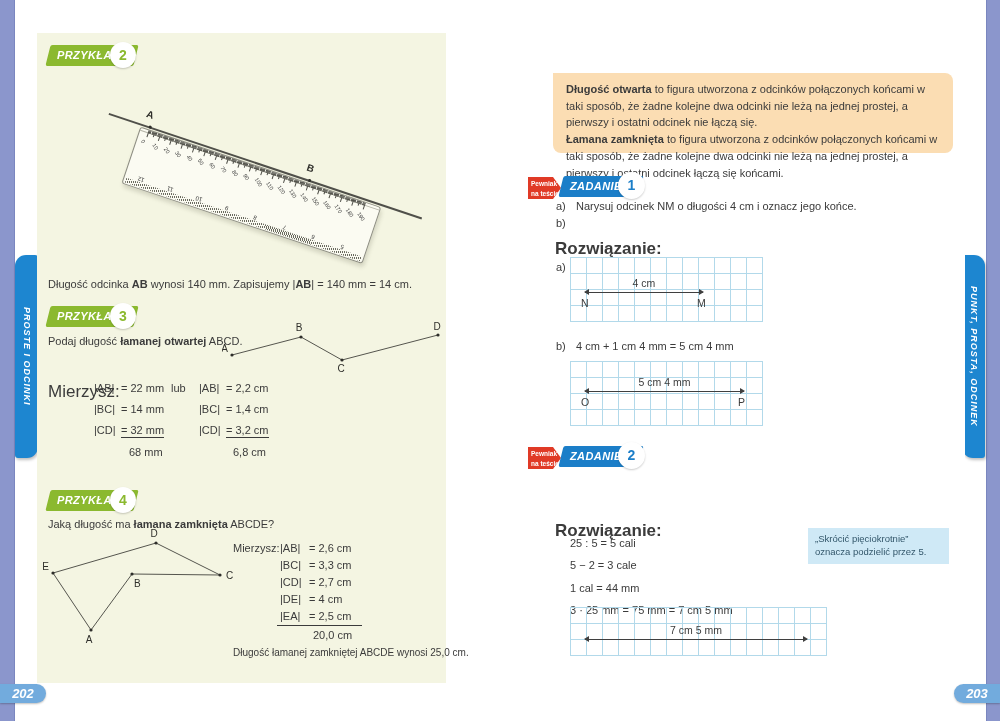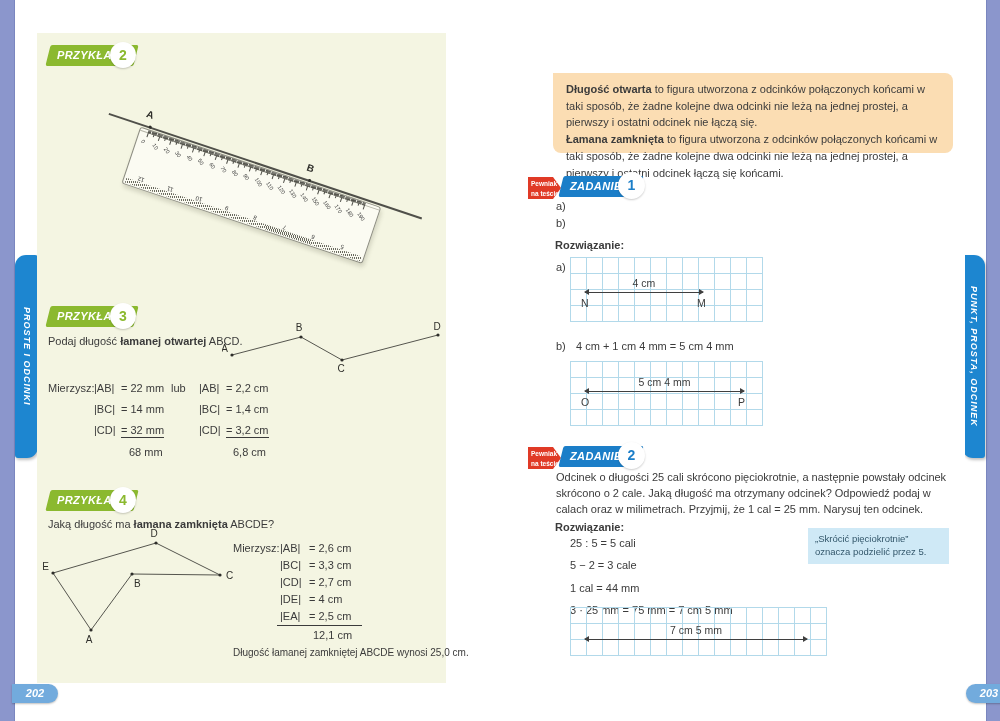--- a/index.html
+++ b/index.html
@@ -20,22 +20,22 @@
     display:flex;align-items:center;justify-content:center;
   }
   .side-tab.left{left:15px;border-radius:11px 3px 11px 3px;}
   .side-tab.right{left:962px;border-radius:3px 11px 3px 11px;}
   .side-tab span{
     writing-mode:vertical-rl;color:#fff;font-style:italic;font-weight:bold;
     font-size:9px;letter-spacing:1px;white-space:nowrap;
   }
   .pagenum{
     top:684px;width:46px;height:19px;background:#72abdd;color:#fff;
-    font-style:italic;font-weight:bold;font-size:11px;line-height:19px;
-    text-align:center;box-shadow:0 1px 2px rgba(0,0,0,.25);margin-left:12px;
+    font-style:italic;font-weight:bold;font-size:13px;line-height:19px;
+    text-align:center;box-shadow:0 1px 2px rgba(0,0,0,.25);
   }
   .pagenum.left{left:0;border-radius:0 12px 12px 0;}
   .pagenum.right{left:954px;border-radius:12px 0 0 12px;}
   
   .page-left{left:37px;top:33px;width:409px;height:650px;background:#f4f5e2;}
   .page-right{left:520px;top:33px;width:445px;height:650px;background:#ffffff;}
   
   .badge{height:21px;}
   .badge .bg{position:absolute;inset:0;transform:skewX(-14deg);border-radius:2px;}
   .badge.green .bg{background:#8bb92f;}
@@ -52,21 +52,21 @@
   .badge.green .circ{width:26px;height:26px;top:-3px;left:62px;line-height:26px;font-size:14px;color:#8bb92f;}
   .badge.blue  .circ{width:27px;height:27px;top:-4px;left:57px;line-height:27px;font-size:14px;color:#1b7ec8;}
   .flag{
     width:33px;height:22px;background:#e03a26;color:#fff;
     clip-path:polygon(0 0,25px 0,100% 50%,25px 100%,0 100%);
     font-size:6.5px;font-weight:bold;line-height:1.5;padding:2px 0 0 3px;box-sizing:border-box;
   }
   
   .txt{line-height:1.5;}
   b.inl{font-weight:bold;}
-  .heading{font-weight:bold;font-size:11px;}
+  .heading{font-weight:bold;font-size:17px;}
   .u{border-bottom:1px solid #3b3b3b;padding-bottom:1px;}
   
   .rem-tab{left:33px;top:16px;width:132px;height:24px;background:#f59b1e;border-radius:9px 9px 0 0;}
   .rem-tab .lbl{position:absolute;left:36px;top:0;color:#fff;font-style:italic;font-weight:bold;font-size:11.5px;line-height:24px;letter-spacing:.4px;}
   .rem-tab svg{position:absolute;left:9px;top:4px;}
   .rem-body{
     left:33px;top:40px;width:400px;height:80px;background:#fbddb3;
     border-radius:0 8px 8px 8px;padding:8px 13px;box-sizing:border-box;
     font-size:11px;line-height:1.52;
   }
@@ -360,20 +360,23 @@
           <span class="inum" style="left: 74px;">10</span>
           <span class="inum" style="left: 104.5px;">9</span>
           <span class="inum" style="left: 135px;">8</span>
           <span class="inum" style="left: 165.5px;">7</span>
           <span class="inum" style="left: 196px;">6</span>
           <span class="inum" style="left: 226.5px;">5</span>
         </div>
     </div>
   </div>
 
+  <div class="abs" style="left:11px;top:245px;">
+    <span>Długość odcinka </span><b class="inl">AB</b><span> wynosi 140 mm. Zapisujemy |</span><b class="inl">AB</b><span>| = 140 mm = 14 cm.</span>
+  </div>
 
   <div class="abs badge green" style="left:11px;top:273px;width:88px;">
     <div class="bg"></div>
     <span class="lbl">PRZYKŁAD</span>
     <span class="circ">3</span>
   </div>
   <div class="abs" style="left:11px;top:302px;">
     <span>Podaj długość </span><b class="inl">łamanej otwartej</b><span> ABCD.</span>
   </div>
 
@@ -439,21 +442,21 @@
   <div class="abs" style="left:272px;top:509px;">= 2,6 cm</div>
   <div class="abs" style="left:243px;top:526px;">|BC|</div>
   <div class="abs" style="left:272px;top:526px;">= 3,3 cm</div>
   <div class="abs" style="left:243px;top:543px;">|CD|</div>
   <div class="abs" style="left:272px;top:543px;">= 2,7 cm</div>
   <div class="abs" style="left:243px;top:560px;">|DE|</div>
   <div class="abs" style="left:272px;top:560px;">= 4 cm</div>
   <div class="abs" style="left:243px;top:577px;">|EA|</div>
   <div class="abs" style="left:272px;top:577px;">= 2,5 cm</div>
   <div class="abs" style="left:240px;top:592px;width:85px;border-top:1px solid #3b3b3b;"></div>
-  <div class="abs" style="left:276px;top:596px;">12,1 cm</div>
+  <div class="abs" style="left:276px;top:596px;">20,0 cm</div>
   <div class="abs nowrap" style="left:196px;top:614px;font-size:10px;">Długość łamanej zamkniętej ABCDE wynosi 25,0 cm.</div>
 </div>
 
 <div class="abs page-right">
 
   <div class="abs rem-body">
     <b class="inl">Długość otwarta</b><span> to figura utworzona z odcinków połączonych końcami w taki sposób, że żadne kolejne dwa odcinki nie leżą na jednej prostej, a pierwszy i ostatni odcinek nie łączą się.</span><br>
     <b class="inl">Łamana zamknięta</b><span> to figura utworzona z odcinków połączonych końcami w taki sposób, że żadne kolejne dwa odcinki nie leżą na jednej prostej, a pierwszy i ostatni odcinek łączą się końcami.</span>
   </div>
 
@@ -461,20 +464,21 @@
     <span>Pewniak</span><br>
     <span>na teście</span>
   </div>
   <div class="abs badge blue" style="left:41px;top:143px;width:80px;">
     <div class="bg"></div>
     <span class="lbl">ZADANIE</span>
     <span class="circ">1</span>
   </div>
 
   <div class="abs" style="left:36px;top:167px;">a)</div>
+  <div class="abs" style="left:56px;top:167px;">Narysuj odcinek NM o długości 4 cm i oznacz jego końce.</div>
   <div class="abs" style="left:36px;top:184px;">b)</div>
 
   <div class="abs heading" style="left:35px;top:206px;">Rozwiązanie:</div>
 
   <div class="abs" style="left:36px;top:228px;">a)</div>
   <div class="abs gridfig" style="left:50px;top:224px;width:192px;height:64px;">
     <div class="abs seg" style="left:15px;top:35px;width:118px;"></div>
     <div class="abs seg-label" style="left:15px;top:20px;width:118px;">4 cm</div>
     <div class="abs end-label" style="left:11px;top:40px;">N</div>
     <div class="abs end-label" style="left:127px;top:40px;">M</div>
@@ -492,21 +496,20 @@
   <div class="abs flag" style="left:8px;top:414px;">
     <span>Pewniak</span><br>
     <span>na teście</span>
   </div>
   <div class="abs badge blue" style="left:41px;top:413px;width:80px;">
     <div class="bg"></div>
     <span class="lbl">ZADANIE</span>
     <span class="circ">2</span>
   </div>
 
-  <div class="abs txt" style="left:36px;top:437px;width:408px;line-height:1.45;">Odcinek o długości 25 cali skrócono pięciokrotnie, a następnie powstały odcinek skrócono o 2 cale. Jaką długość ma otrzymany odcinek? Odpowiedź podaj w calach oraz w milimetrach. Przyjmij, że 1 cal = 25 mm. Narysuj ten odcinek.</div>
 
   <div class="abs heading" style="left:35px;top:488px;">Rozwiązanie:</div>
   <div class="abs" style="left:50px;top:504px;">25 : 5 = 5 cali</div>
   <div class="abs" style="left:50px;top:526px;">5 − 2 = 3 cale</div>
   <div class="abs" style="left:50px;top:549px;">1 cal = 44 mm</div>
   <div class="abs" style="left:50px;top:571px;">3 · 25 mm = 75 mm = 7 cm 5 mm</div>
 
   <div class="abs hint">„Skrócić pięciokrotnie” oznacza podzielić przez 5.</div>
 
   <div class="abs gridfig" style="left:50px;top:574px;width:256px;height:48px;">

